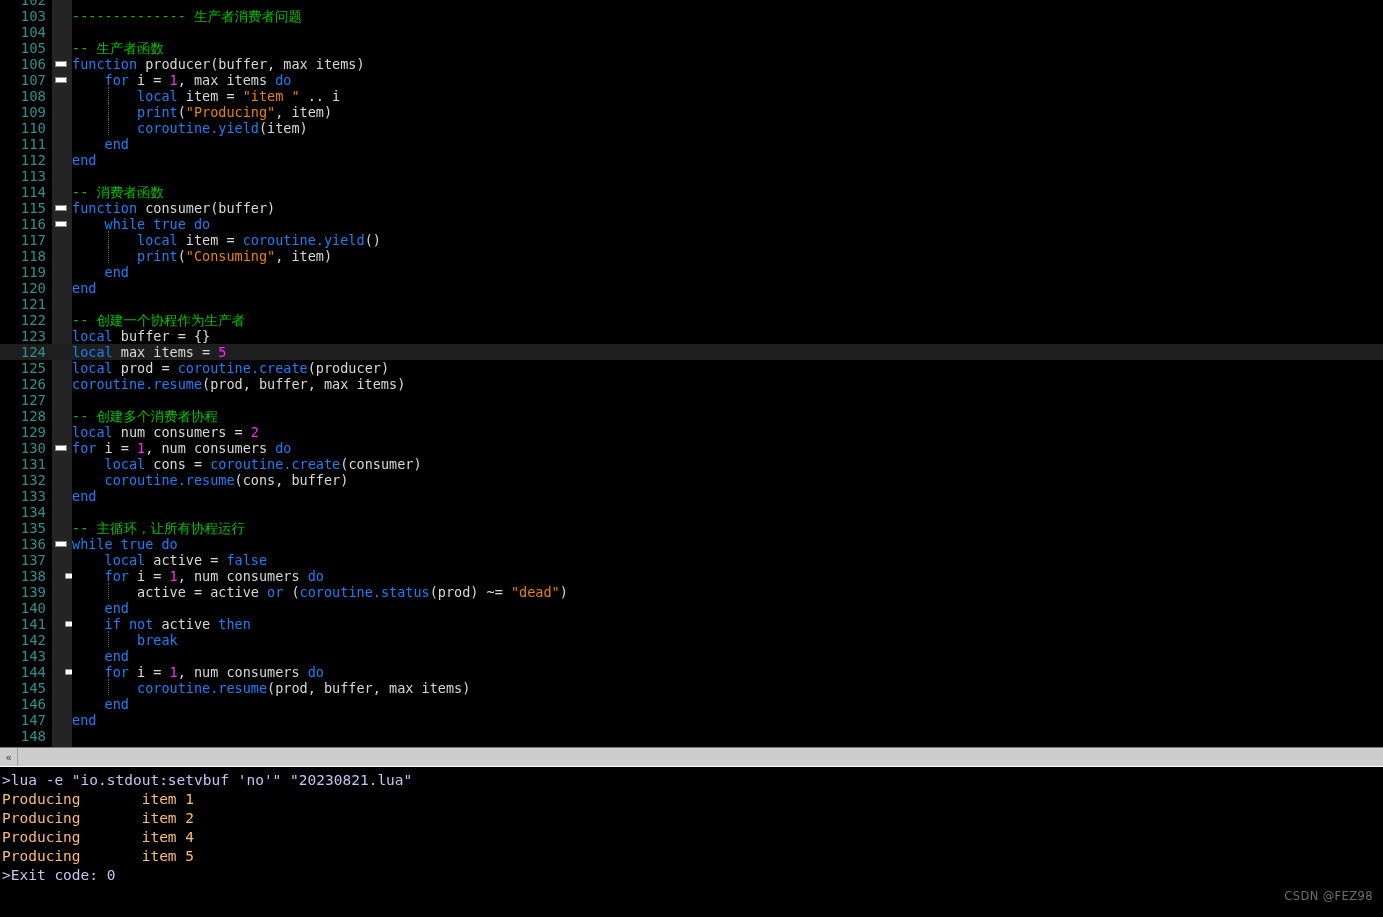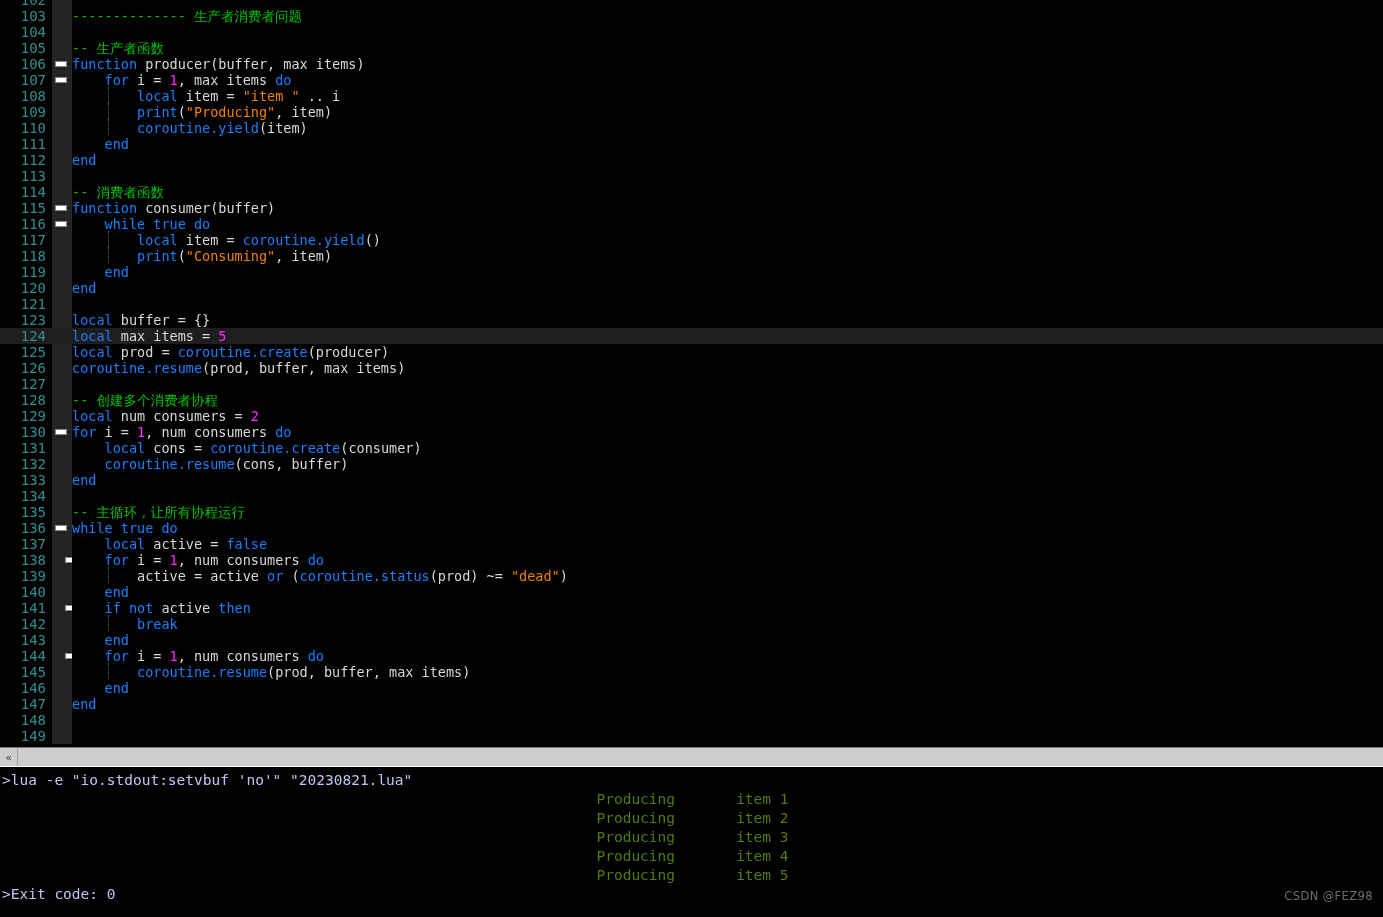--- a/index.html
+++ b/index.html
@@ -81,21 +81,21 @@
   
   .terminal {
     position:absolute; left:0; top:768px; width:1383px; height:149px;
     background:#000; color:#e8e8d8;
     font-family:"DejaVu Sans Mono", monospace;
     font-size:14.5px; line-height:19px;
     padding:3px 0 0 2px; overflow:hidden;
   }
   .term-line { white-space:pre; height:19px; }
   .term-prompt { color:#c3c3f5; }
-  .term-out { color:#4d7c0f;text-align:center; }
+  .term-out { color:#fdba74; }
 
   .watermark {
     position:absolute; right:10px; bottom:14px;
     color:#6e6e6e; font-size:11.5px;
     font-family:"DejaVu Sans", sans-serif;
     letter-spacing:0.4px;
   }
 </style>
 </head>
 <body>
@@ -117,20 +117,21 @@
         <div class="row"><div class="gutter-num">112</div><div class="fold-col"></div><div class="code"><span class="kw">end</span></div></div>
         <div class="row"><div class="gutter-num">113</div><div class="fold-col"></div><div class="code"></div></div>
         <div class="row"><div class="gutter-num">114</div><div class="fold-col"></div><div class="code"><span class="cmt">-- 消费者函数</span></div></div>
         <div class="row"><div class="gutter-num">115</div><div class="fold-col"><span class="marker" style="left: 3px;"></span></div><div class="code"><span class="kw">function</span><span class="id"> consumer</span><span class="punc">(</span><span class="id">buffer</span><span class="punc">)</span></div></div>
         <div class="row"><div class="gutter-num">116</div><div class="fold-col"><span class="marker" style="left: 3px;"></span></div><div class="code"><span class="id">    </span><span class="kw">while</span><span class="id"> </span><span class="kw">true</span><span class="id"> </span><span class="kw">do</span></div></div>
         <div class="row"><div class="gutter-num">117</div><div class="fold-col"></div><div class="code"><span class="guide" style="left: 36px; position: absolute;"></span><span class="id">        </span><span class="kw">local</span><span class="id"> item = </span><span class="lib">coroutine.yield</span><span class="punc">()</span></div></div>
         <div class="row"><div class="gutter-num">118</div><div class="fold-col"></div><div class="code"><span class="guide" style="left: 36px; position: absolute;"></span><span class="id">        </span><span class="lib">print</span><span class="punc">(</span><span class="str">"Consuming"</span><span class="id">, item</span><span class="punc">)</span></div></div>
         <div class="row"><div class="gutter-num">119</div><div class="fold-col"></div><div class="code"><span class="id">    </span><span class="kw">end</span></div></div>
         <div class="row"><div class="gutter-num">120</div><div class="fold-col"></div><div class="code"><span class="kw">end</span></div></div>
         <div class="row"><div class="gutter-num">121</div><div class="fold-col"></div><div class="code"></div></div>
+        <div class="row"><div class="gutter-num">122</div><div class="fold-col"></div><div class="code"><span class="cmt">-- 创建一个协程作为生产者</span></div></div>
         <div class="row"><div class="gutter-num">123</div><div class="fold-col"></div><div class="code"><span class="kw">local</span><span class="id"> buffer = </span><span class="punc">{}</span></div></div>
         <div class="row current"><div class="gutter-num">124</div><div class="fold-col"></div><div class="code"><span class="kw">local</span><span class="id"> max_items = </span><span class="num">5</span></div></div>
         <div class="row"><div class="gutter-num">125</div><div class="fold-col"></div><div class="code"><span class="kw">local</span><span class="id"> prod = </span><span class="lib">coroutine.create</span><span class="punc">(</span><span class="id">producer</span><span class="punc">)</span></div></div>
         <div class="row"><div class="gutter-num">126</div><div class="fold-col"></div><div class="code"><span class="lib">coroutine.resume</span><span class="punc">(</span><span class="id">prod, buffer, max_items</span><span class="punc">)</span></div></div>
         <div class="row"><div class="gutter-num">127</div><div class="fold-col"></div><div class="code"></div></div>
         <div class="row"><div class="gutter-num">128</div><div class="fold-col"></div><div class="code"><span class="cmt">-- 创建多个消费者协程</span></div></div>
         <div class="row"><div class="gutter-num">129</div><div class="fold-col"></div><div class="code"><span class="kw">local</span><span class="id"> num_consumers = </span><span class="num">2</span></div></div>
         <div class="row"><div class="gutter-num">130</div><div class="fold-col"><span class="marker" style="left: 3px;"></span></div><div class="code"><span class="kw">for</span><span class="id"> i = </span><span class="num">1</span><span class="id">, num_consumers </span><span class="kw">do</span></div></div>
         <div class="row"><div class="gutter-num">131</div><div class="fold-col"></div><div class="code"><span class="id">    </span><span class="kw">local</span><span class="id"> cons = </span><span class="lib">coroutine.create</span><span class="punc">(</span><span class="id">consumer</span><span class="punc">)</span></div></div>
         <div class="row"><div class="gutter-num">132</div><div class="fold-col"></div><div class="code"><span class="id">    </span><span class="lib">coroutine.resume</span><span class="punc">(</span><span class="id">cons, buffer</span><span class="punc">)</span></div></div>
@@ -157,21 +158,20 @@
   <div class="hscroll">
     <div class="hscroll-arrow">«</div>
     <div class="hscroll-track"></div>
   </div>
 
   <div class="terminal">
     <div id="term-lines">
         <div class="term-line term-prompt">&gt;lua -e "io.stdout:setvbuf 'no'" "20230821.lua"</div>
         <div class="term-line term-out">Producing       item 1</div>
         <div class="term-line term-out">Producing       item 2</div>
-        <div class="term-line term-out">Producing       item 3</div>
         <div class="term-line term-out">Producing       item 4</div>
         <div class="term-line term-out">Producing       item 5</div>
         <div class="term-line term-prompt">&gt;Exit code: 0</div>
       </div>
   </div>
 
   <div class="watermark">CSDN @FEZ98</div>
 
 </div>
 

